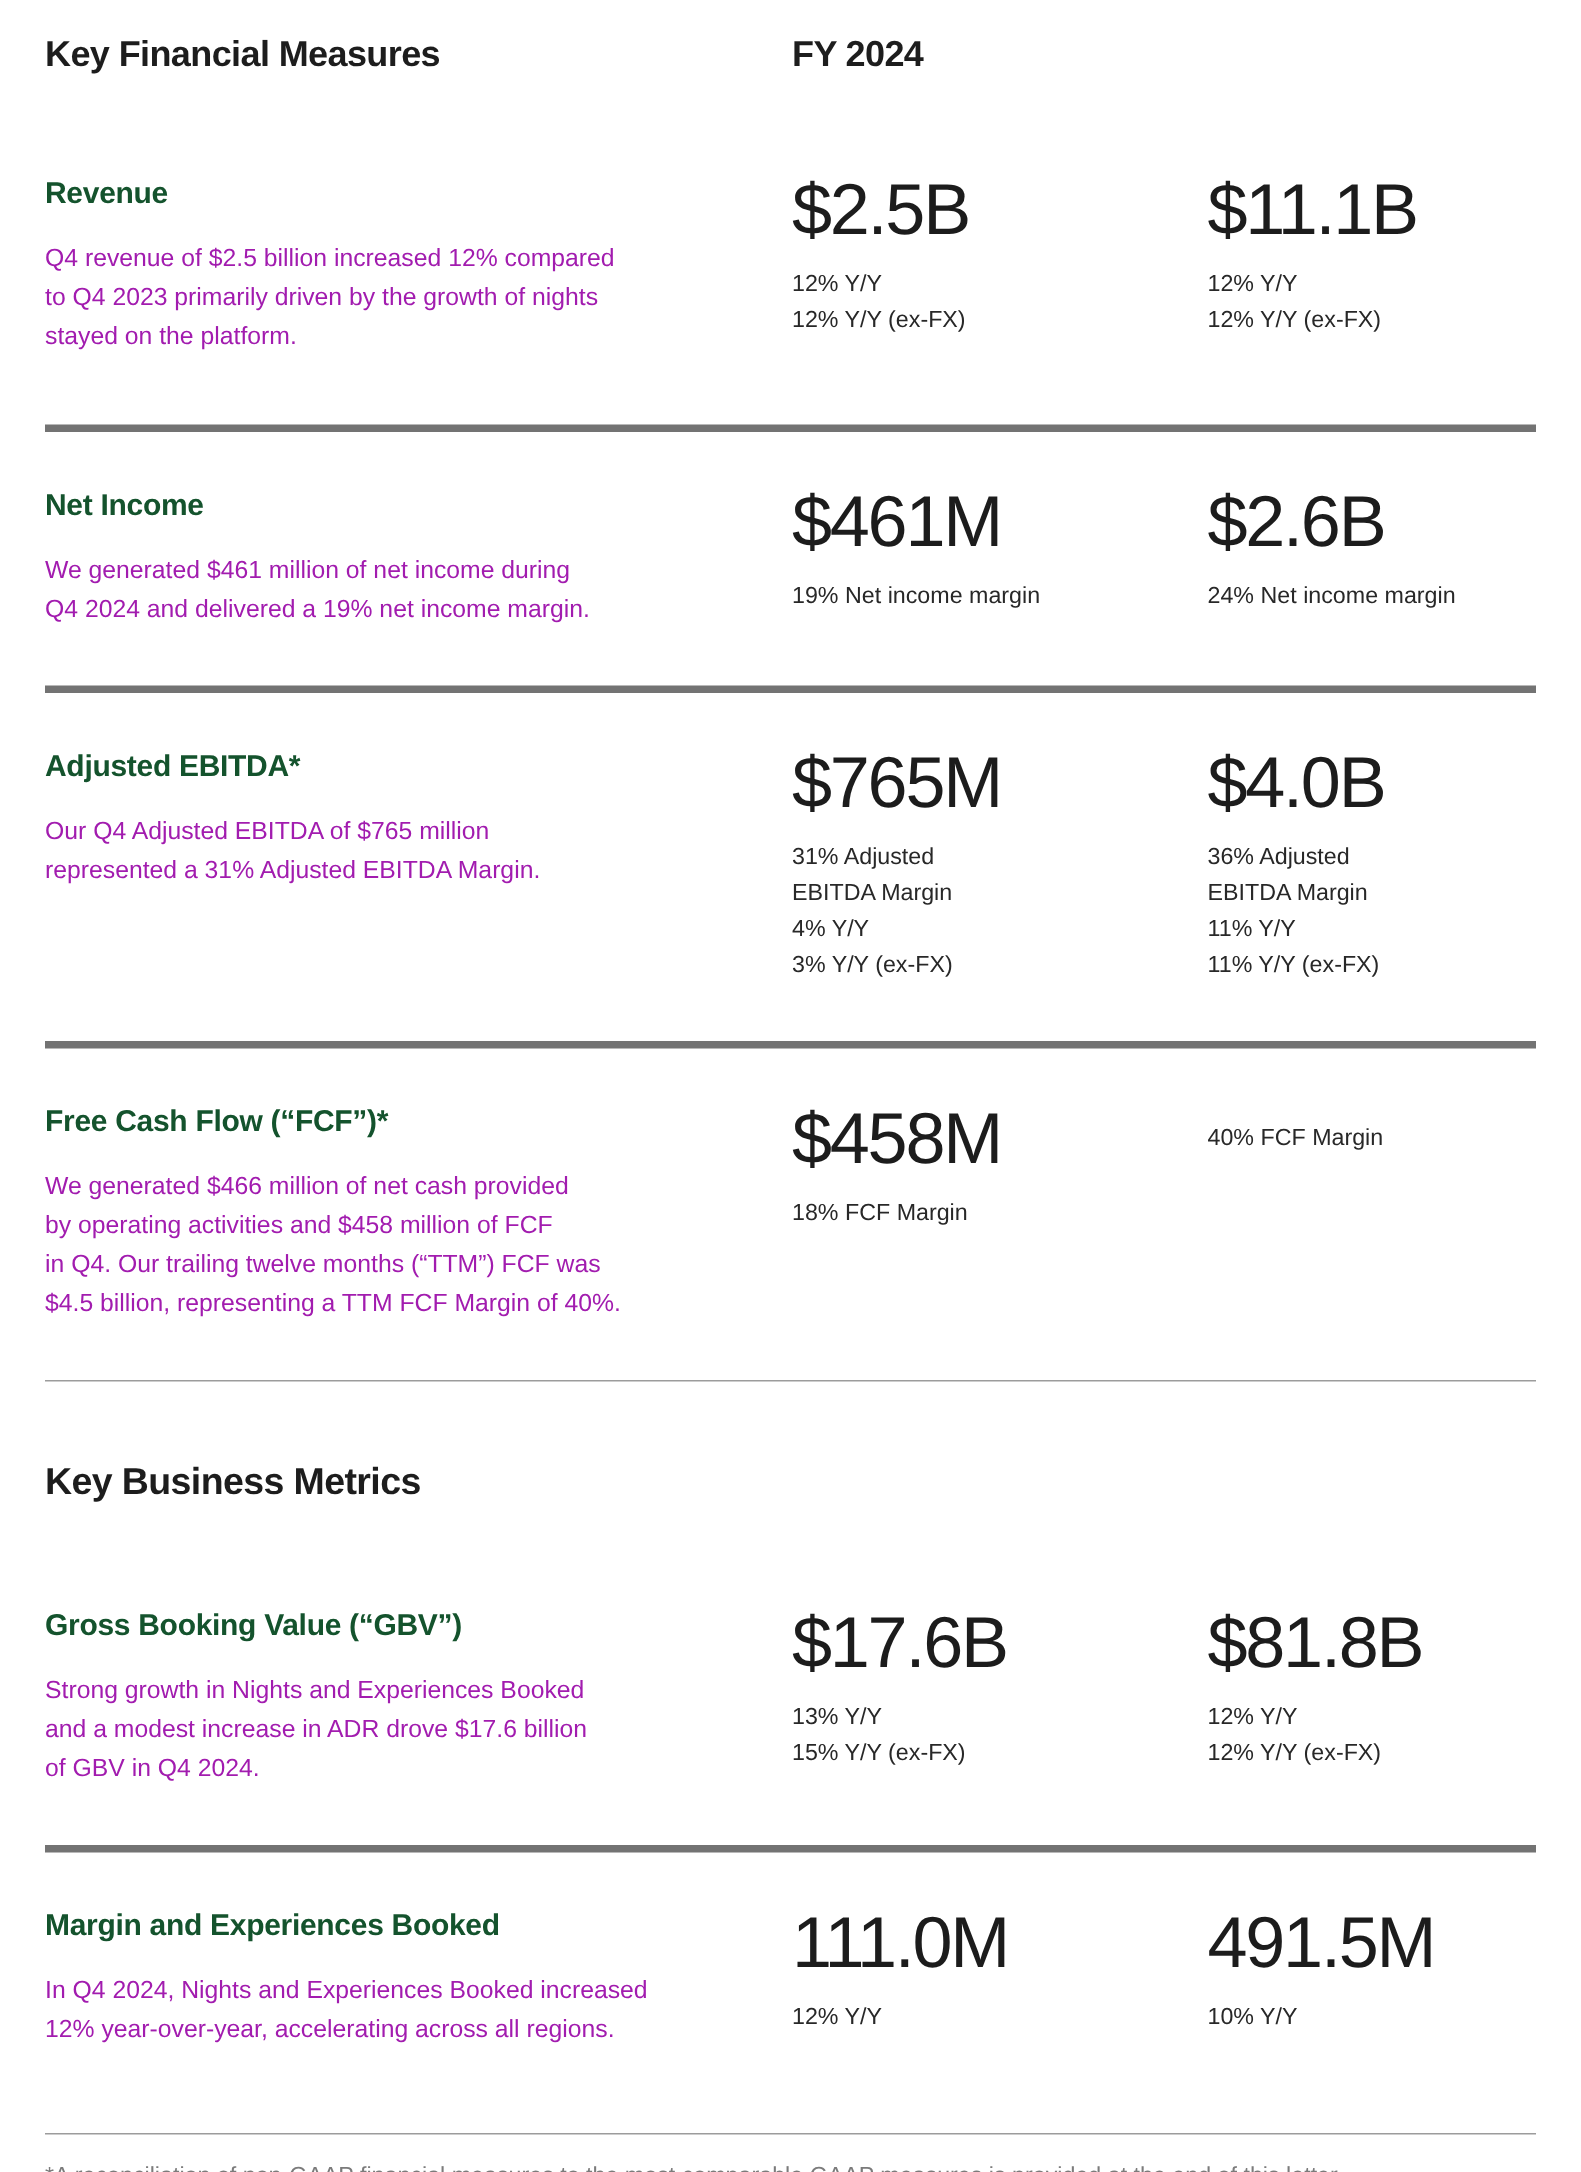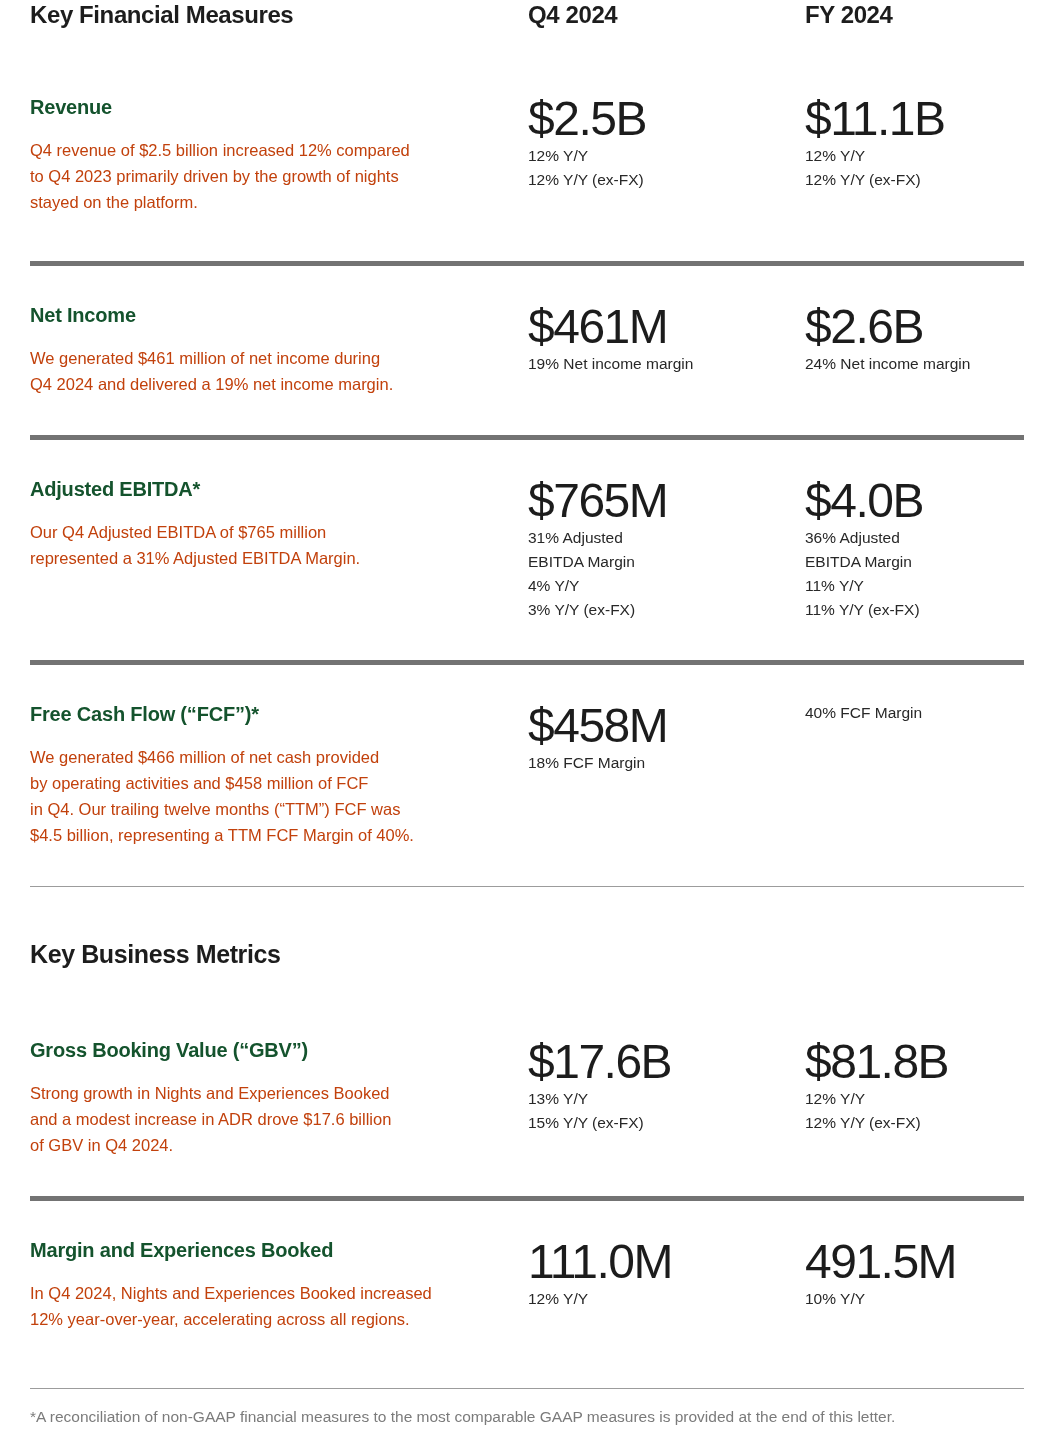--- a/index.html
+++ b/index.html
@@ -15,21 +15,21 @@
     margin: 0 auto;
     background: #ffffff;
     padding: 0 30px;
     overflow: hidden;
   }
   .grid {
     display: grid;
     grid-template-columns: 498px 277px 1fr;
     align-items: start;
   }
-  .page-header { }
+  .page-header { padding-top: 22px; }
   .col-head {
     font-size: 24px;
     font-weight: bold;
     letter-spacing: -0.4px;
     color: #1d1d1d;
     line-height: 1.25;
   }
   .row { padding: 36px 0 38px; }
   .row.bordered { border-top: 5px solid #737373; }
   .row-revenue { padding-top: 64px; padding-bottom: 46px; }
@@ -39,32 +39,33 @@
     font-size: 20px;
     font-weight: bold;
     letter-spacing: -0.2px;
     color: #14532d;
     line-height: 1.3;
     margin-bottom: 17px;
   }
   .metric-desc {
     font-size: 16.5px;
     line-height: 26px;
-    color: #c2410c;
+    color: #a21caf;
     white-space: pre-line;
     max-width: 470px;
   }
   .big-value {
     font-size: 48px;
     font-weight: normal;
     letter-spacing: -1.5px;
     color: #1c1c1c;
     line-height: 1.04;
   }
   .value-details {
+    margin-top: 12px;
     font-size: 15.5px;
     line-height: 24px;
     color: #282828;
     white-space: pre-line;
     max-width: 200px;
   }
   .section-header {
     border-top: 1px solid #9c9c9c;
     padding-top: 52px;
   }
@@ -85,21 +86,20 @@
     line-height: 1.4;
   }
 </style>
 </head>
 <body>
 
 <div class="page">
 
   <div class="grid page-header">
     <div class="col-head">Key Financial Measures</div>
-    <div class="col-head">Q4 2024</div>
     <div class="col-head">FY 2024</div>
   </div>
 
   <div class="grid row row-revenue">
     <div>
       <div class="metric-title">Revenue</div>
       <div class="metric-desc">Q4 revenue of $2.5 billion increased 12% compared
 to Q4 2023 primarily driven by the growth of nights
 stayed on the platform.</div>
     </div>

